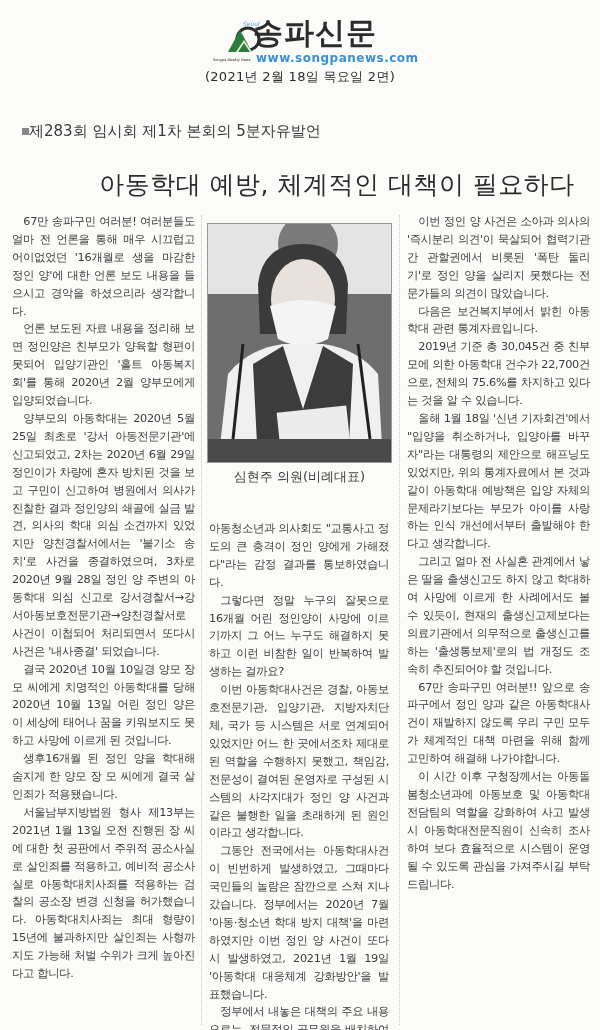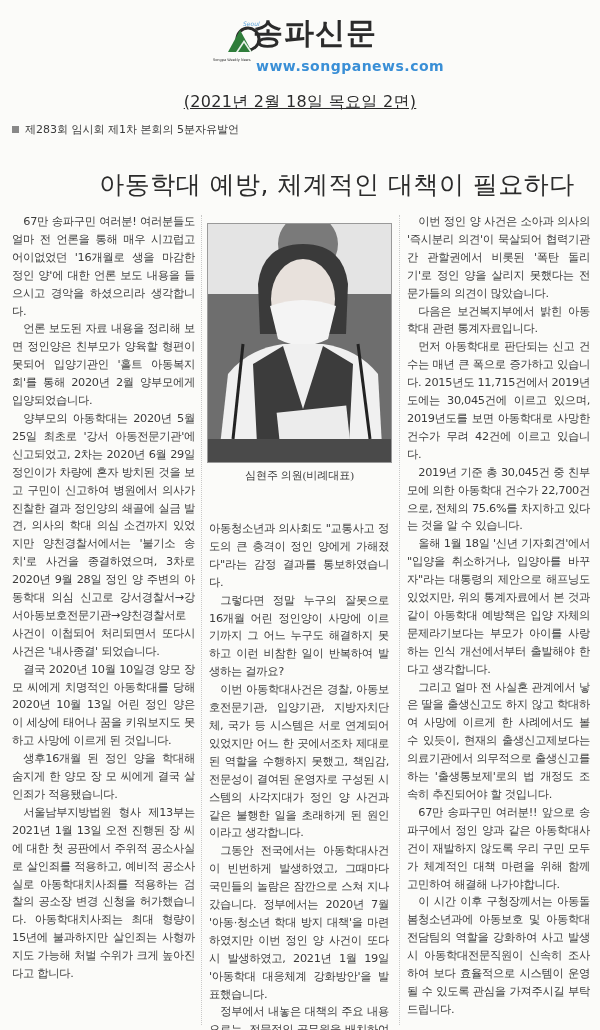--- a/index.html
+++ b/index.html
@@ -3,39 +3,39 @@
 <meta charset="utf-8">
 <style>
   * { margin: 0; padding: 0; box-sizing: border-box; }
   html, body { width: 600px; height: 1030px; background: #fbfbf9; overflow: hidden; }
   body { font-family: "DejaVu Sans", "Liberation Sans", sans-serif; color: #2a2a2a; position: relative; }
 
   .masthead { position: absolute; top: 8px; left: 0; width: 600px; height: 60px; }
   .logo-mark { position: absolute; left: 226px; top: 14px; width: 38px; height: 34px; }
   .logo-small { position: absolute; left: 243px; top: 12px; font-size: 6px; color: #5aa0d8; font-style: italic; }
   .logo-title { position: absolute; left: 253px; top: 8px; font-size: 30px; font-weight: bold; color: #2b2b2b; letter-spacing: 1px; line-height: 34px; }
-  .logo-url { position: absolute; left: 256px; top: 50px; font-size: 14px; font-weight: bold; color: #3a8fd6; letter-spacing: 0.5px; }
+  .logo-url { position: absolute; left: 256px; top: 43px; font-size: 12px; font-weight: bold; color: #3a8fd6; letter-spacing: 0.5px; }
   .logo-tag { position: absolute; left: 213px; top: 50px; font-size: 3.5px; color: #333; }
 
-  .dateline { position: absolute; top: 92px; left: 0; width: 600px; text-align: center; font-size: 16px; color: #2b2b2b; letter-spacing: 0.3px; text-decoration: underline; }
+  .dateline { position: absolute; top: 68px; left: 0; width: 600px; text-align: center; font-size: 13px; color: #2b2b2b; letter-spacing: 0.3px; }
 
-  .section-label { position: absolute; top: 122px; left: 12px; font-size: 11px; color: #3a3a3a; display: flex; align-items: center; gap: 6px; }
+  .section-label { position: absolute; top: 122px; left: 22px; font-size: 15px; color: #3a3a3a; display: flex; align-items: center; }
   .section-bullet { width: 7px; height: 7px; background: #888; display: inline-block; }
 
   .headline { position: absolute; top: 168px; left: 0; width: 600px; text-align: center; font-size: 25px; color: #2b2b2b; letter-spacing: 0.5px; font-weight: normal; margin-left: 37px; }
 
   .col { position: absolute; font-size: 11.3px; line-height: 17.9px; color: #3b3b3b; text-align: justify; letter-spacing: -0.3px; }
   .col p { text-indent: 1em; }
   .col p.noindent { text-indent: 0; }
   .col-left { left: 12px; top: 213px; width: 183px; }
   .col-mid { left: 209px; top: 520px; width: 180px; }
   .col-right { left: 407px; top: 213px; width: 183px; }
 
   .photo { position: absolute; left: 207px; top: 223px; width: 185px; height: 240px; background: #c9c9c9; overflow: hidden; border: 1px solid #999; }
-  .photo-caption { position: absolute; left: 207px; top: 468px; width: 185px; text-align: center; font-size: 11px; color: #3b3b3b; font-family: Liberation Serif, serif; }
+  .photo-caption { position: absolute; left: 207px; top: 468px; width: 185px; text-align: center; font-size: 13px; color: #3b3b3b; }
 
   .col-rule { position: absolute; width: 0; border-left: 1px dotted #c8c8c8; }
 </style>
 </head>
 <body>
 
 <div class="masthead">
   <svg class="logo-mark" viewBox="0 0 38 34">
     <circle cx="22" cy="17" r="11" fill="none" stroke="#2b2b2b" stroke-width="3"></circle>
     <polygon points="2,30 14,8 26,30" fill="#2f7d3a"></polygon>
@@ -94,20 +94,19 @@
   <p>그렇다면 정말 누구의 잘못으로 16개월 어린 정인양이 사망에 이르기까지 그 어느 누구도 해결하지 못하고 이런 비참한 일이 반복하여 발생하는 걸까요?</p>
   <p>이번 아동학대사건은 경찰, 아동보호전문기관, 입양기관, 지방자치단체, 국가 등 시스템은 서로 연계되어 있었지만 어느 한 곳에서조차 제대로 된 역할을 수행하지 못했고, 책임감, 전문성이 결여된 운영자로 구성된 시스템의 사각지대가 정인 양 사건과 같은 불행한 일을 초래하게 된 원인이라고 생각합니다.</p>
   <p>그동안 전국에서는 아동학대사건이 빈번하게 발생하였고, 그때마다 국민들의 놀람은 잠깐으로 스쳐 지나갔습니다. 정부에서는 2020년 7월 '아동·청소년 학대 방지 대책'을 마련하였지만 이번 정인 양 사건이 또다시 발생하였고, 2021년 1월 19일 '아동학대 대응체계 강화방안'을 발표했습니다.</p>
   <p>정부에서 내놓은 대책의 주요 내용으로는, 전문적인 공무원을 배치하여 민간전문기관의 역할보다는 지방자치단체의 역할을 강화하겠다는 내용으로 이해됩니다.</p>
 
 </div>
 
 <div class="col col-right">
   <p>이번 정인 양 사건은 소아과 의사의 '즉시분리 의견'이 묵살되어 협력기관 간 관할권에서 비롯된 '폭탄 돌리기'로 정인 양을 살리지 못했다는 전문가들의 의견이 많았습니다.</p>
   <p>다음은 보건복지부에서 밝힌 아동학대 관련 통계자료입니다.</p>
-  <p>먼저 아동학대로 판단되는 신고 건수는 매년 큰 폭으로 증가하고 있습니다. 2015년도 11,715건에서 2019년도에는 30,045건에 이르고 있으며, 2019년도를 보면 아동학대로 사망한 건수가 무려 42건에 이르고 있습니다.</p>
   <p>2019년 기준 총 30,045건 중 친부모에 의한 아동학대 건수가 22,700건으로, 전체의 75.6%를 차지하고 있다는 것을 알 수 있습니다.</p>
   <p>올해 1월 18일 '신년 기자회견'에서 "입양을 취소하거나, 입양아를 바꾸자"라는 대통령의 제안으로 해프닝도 있었지만, 위의 통계자료에서 본 것과 같이 아동학대 예방책은 입양 자체의 문제라기보다는 부모가 아이를 사랑하는 인식 개선에서부터 출발해야 한다고 생각합니다.</p>
   <p>그리고 얼마 전 사실혼 관계에서 낳은 딸을 출생신고도 하지 않고 학대하여 사망에 이르게 한 사례에서도 볼 수 있듯이, 현재의 출생신고제보다는 의료기관에서 의무적으로 출생신고를 하는 '출생통보제'로의 법 개정도 조속히 추진되어야 할 것입니다.</p>
   <p>67만 송파구민 여러분!! 앞으로 송파구에서 정인 양과 같은 아동학대사건이 재발하지 않도록 우리 구민 모두가 체계적인 대책 마련을 위해 함께 고민하여 해결해 나가야합니다.</p>
   <p>이 시간 이후 구청장께서는 아동돌봄청소년과에 아동보호 및 아동학대 전담팀의 역할을 강화하여 사고 발생 시 아동학대전문직원이 신속히 조사하여 보다 효율적으로 시스템이 운영될 수 있도록 관심을 가져주시길 부탁드립니다.</p>
 
 </div>
 
 </body></html>

